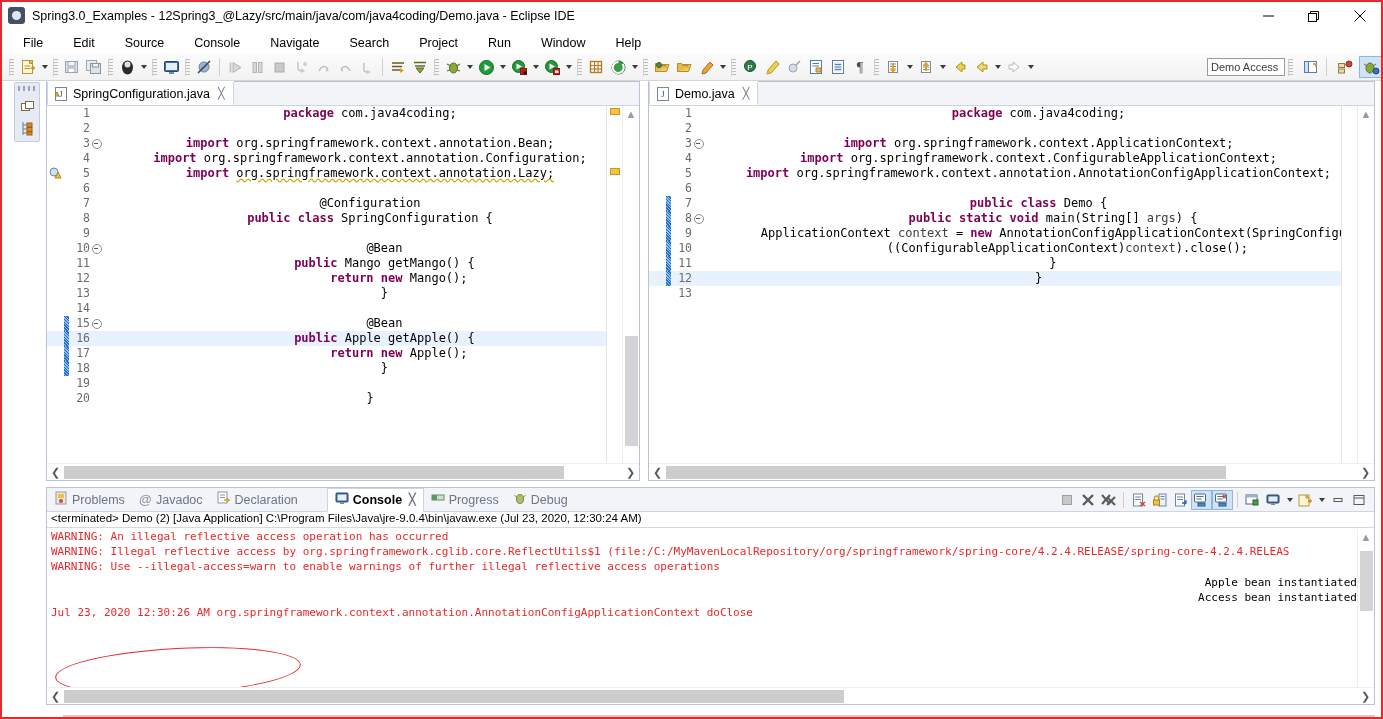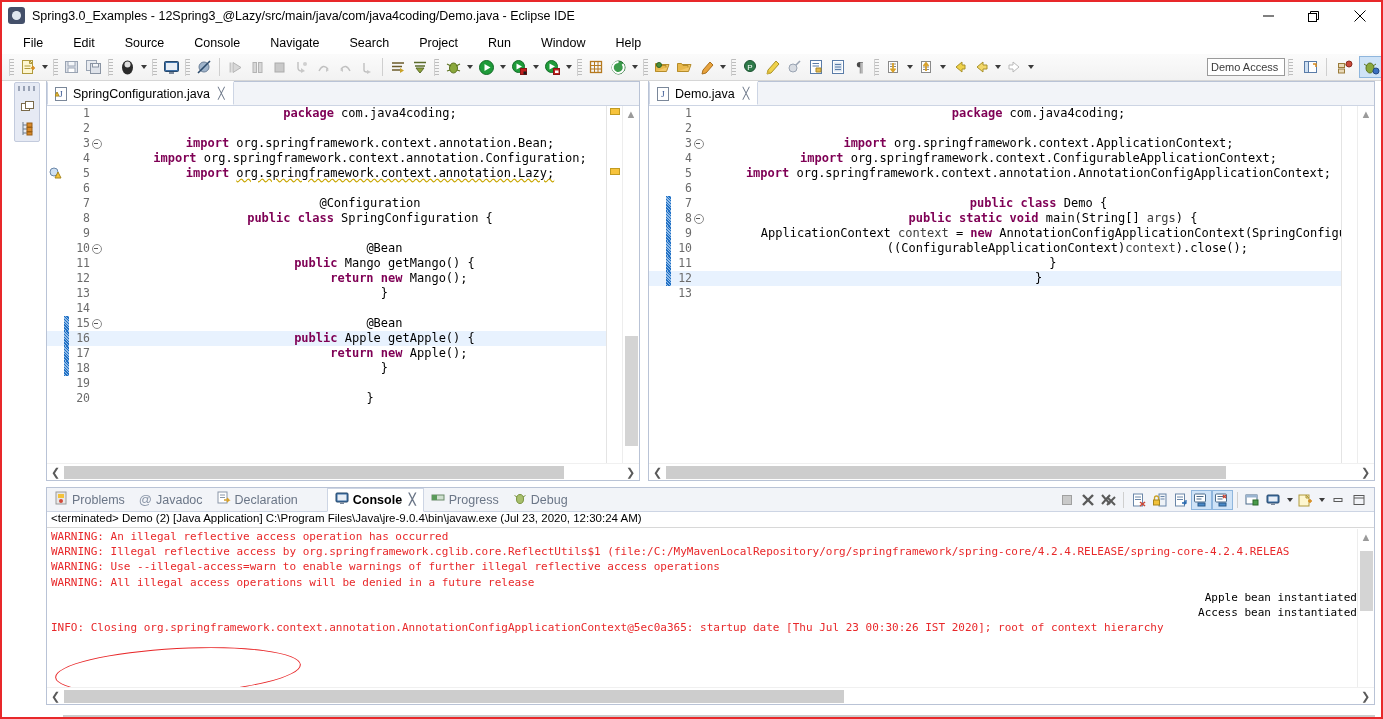--- a/index.html
+++ b/index.html
@@ -793,24 +793,23 @@
         </div>
       </div>
     </div>
 
     <div class="cheader">&lt;terminated&gt; Demo (2) [Java Application] C:\Program Files\Java\jre-9.0.4\bin\javaw.exe (Jul 23, 2020, 12:30:24 AM)</div>
 
     <div class="cout" id="console-out">
         <div class="ln red">WARNING: An illegal reflective access operation has occurred</div>
         <div class="ln red">WARNING: Illegal reflective access by org.springframework.cglib.core.ReflectUtils$1 (file:/C:/MyMavenLocalRepository/org/springframework/spring-core/4.2.4.RELEASE/spring-core-4.2.4.RELEAS</div>
         <div class="ln red">WARNING: Use --illegal-access=warn to enable warnings of further illegal reflective access operations</div>
-        <div class="ln red">WARNING: All illegal access operations will be denied in a future release</div>
         <div class="ln blk">Apple bean instantiated</div>
         <div class="ln blk">Access bean instantiated</div>
-        <div class="ln red">INFO: Closing org.springframework.context.annotation.AnnotationConfigApplicationContext@5ec0a365: startup date [Thu Jul 23 00:30:26 IST 2020]; root of context hierarchy</div>
+        <div class="ln red">Jul 23, 2020 12:30:26 AM org.springframework.context.annotation.AnnotationConfigApplicationContext doClose</div>
       </div>
     <div class="annot-circle"></div>
 
     <div class="vscroll" style="top:41px;bottom:17px;">
       <div class="vs-up">▲</div>
       <div class="vs-thumb" style="top:22px;height:60px;"></div>
     </div>
     <div class="hscroll">
       <div class="hs-arrow">❮</div>
       <div class="hs-track">

